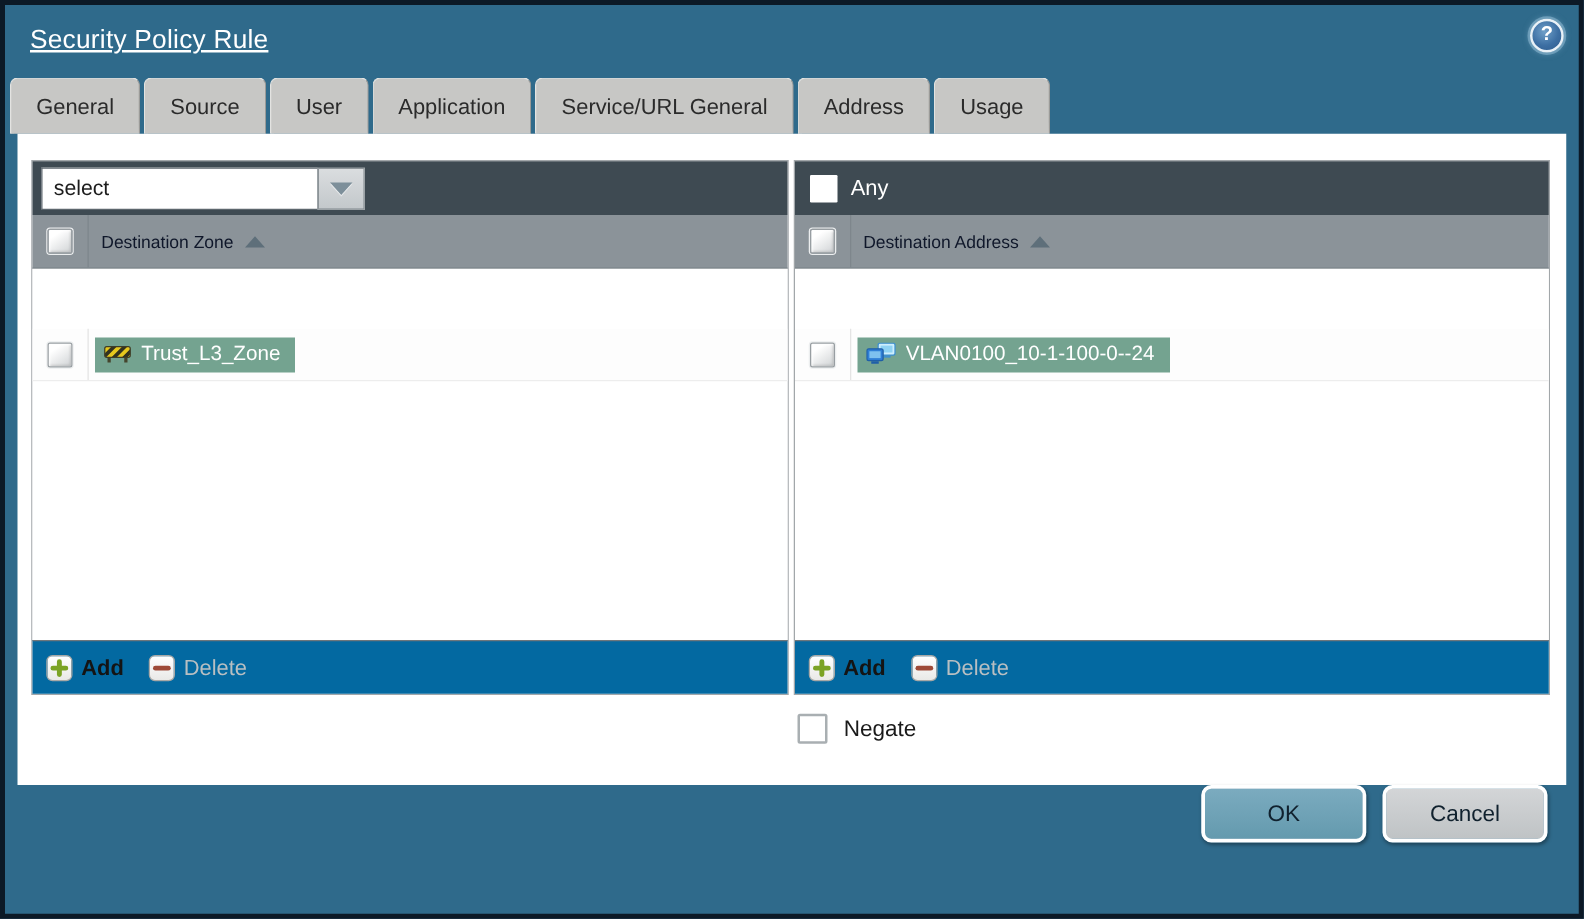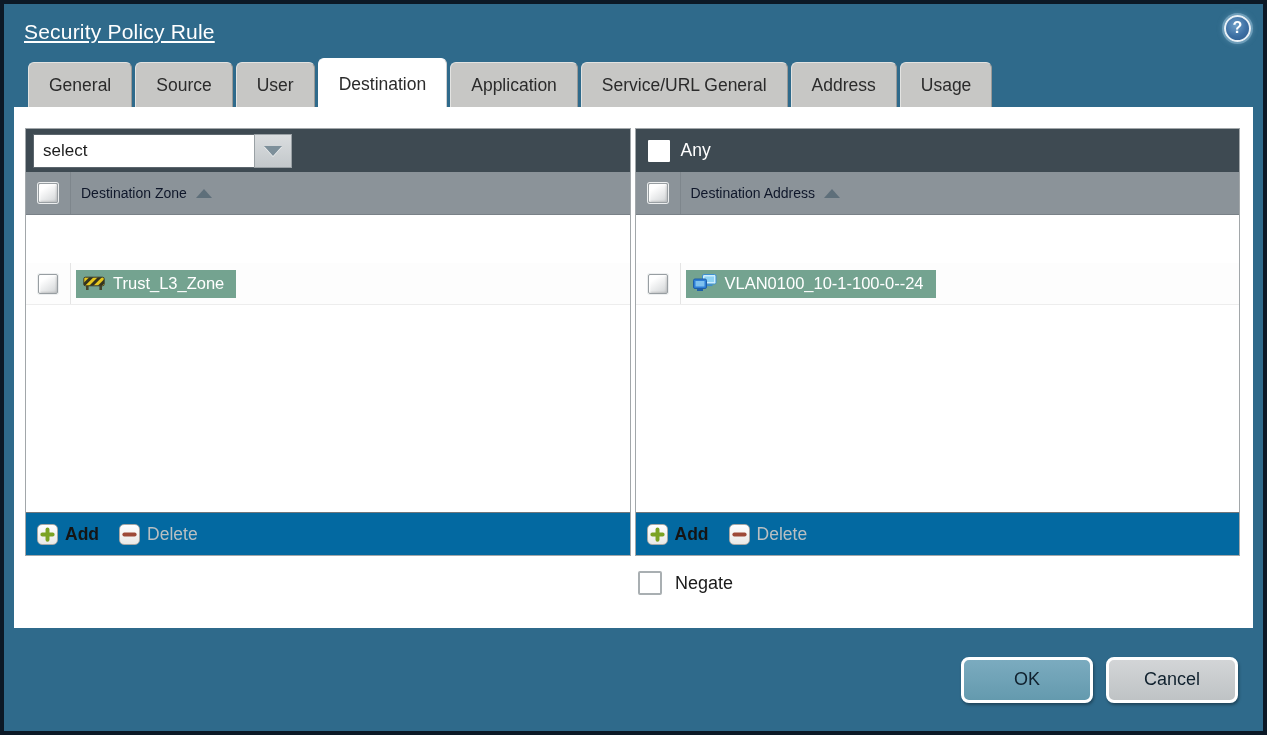--- a/index.html
+++ b/index.html
@@ -27,21 +27,21 @@
     background: radial-gradient(circle at 42% 36%, #6f9fc8 0%, #3d6fa3 55%, #2d5a8c 100%);
     border: 2px solid #e9f1f7;
     box-shadow: 0 0 0 2px rgba(160,200,225,.45), 0 0 6px rgba(180,215,240,.5);
     color: #ffffff; font-size: 16px; font-weight: bold;
     display: flex; align-items: center; justify-content: center;
     cursor: pointer; margin-top: -8px;
   }
   
   .tabstrip {
     display: flex; align-items: flex-end;
-    padding-left: 24px; height: 47px; flex-shrink: 0; text-align: center;
+    padding-left: 4px; height: 47px; flex-shrink: 0; text-align: center;
   }
   .tab {
     background: #c7c7c5; color: #2b2b2b;
     font-size: 17.5px;
     height: 45px; line-height: 45px; padding: 0 20px;
     border-radius: 6px 6px 0 0;
     margin-right: 3px;
     border-top: 1px solid #e3e3e1; border-left: 1px solid #e3e3e1; border-right: 1px solid #9a9a98;
     cursor: pointer; white-space: nowrap;
   }
@@ -154,21 +154,21 @@
   .below-spacer { width: 613px; flex-shrink: 0; }
   .negate-wrap { display: flex; align-items: center; gap: 13px; }
   .cb-negate {
     width: 24px; height: 24px; background: #ffffff;
     border: 2px solid #a9afb2; border-radius: 2px; cursor: pointer;
   }
   .negate-label { font-size: 18px; color: #1a1a1a; }
   
   .dialog-footer {
     flex: 1;
-    display: flex; align-items: center; justify-content: flex-end;
+    display: flex; align-items: flex-start; justify-content: flex-end;
     gap: 13px; padding-right: 25px;
   }
   .btn {
     width: 132px; height: 46px;
     border-radius: 8px; border: 3px solid #ffffff;
     font-family: "Liberation Sans", sans-serif;
     font-size: 18px; color: #10212e;
     display: flex; align-items: center; justify-content: center;
     cursor: pointer; box-shadow: 1px 2px 3px rgba(0,0,0,.35);
   }
@@ -182,21 +182,20 @@
 
   <div class="titlebar">
     <div class="title">Security Policy Rule</div>
     <div class="help-icon">?</div>
   </div>
 
   <div class="tabstrip">
     <div class="tab">General</div>
     <div class="tab">Source</div>
     <div class="tab">User</div>
-    <div class="tab active">Destination</div>
     <div class="tab">Application</div>
     <div class="tab">Service/URL General</div>
     <div class="tab">Address</div>
     <div class="tab">Usage</div>
   </div>
 
   <div class="content">
     <div class="panels">
 
       <div class="panel">

